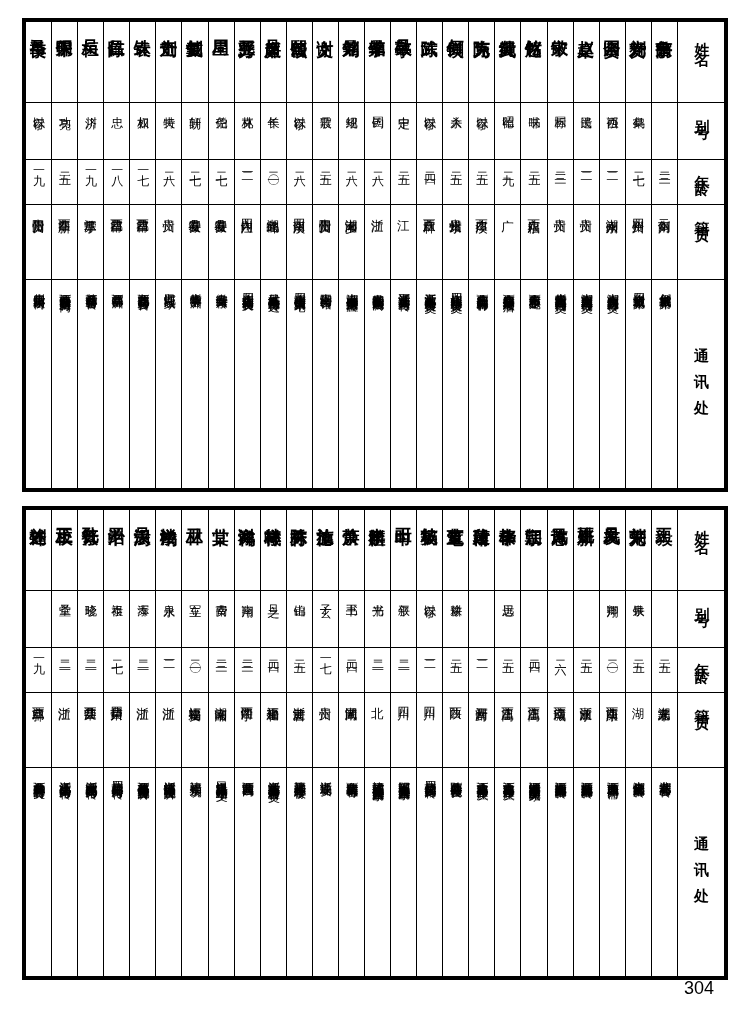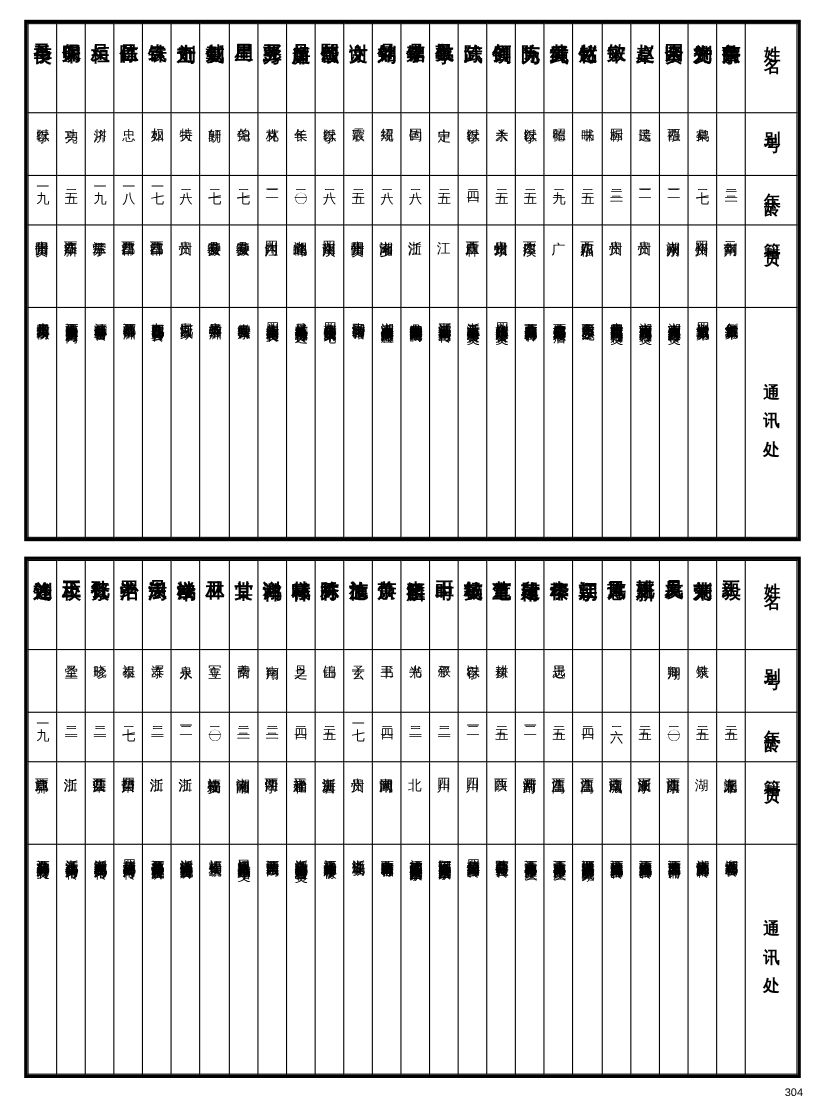--- a/index.html
+++ b/index.html
@@ -32,21 +32,21 @@
   .r-age .vt{font-size:12px;padding-top:3px;letter-spacing:2px;}
   .r-origin .vt{font-size:12.5px;padding-top:4px;}
   .r-addr .vt{font-size:12px;padding-top:4px;line-height:1.12;}
 
   
   td.label{width:46px;background:#fff;}
   td.label .vt{font-size:15px;font-weight:700;letter-spacing:6px;}
   .r-addr td.label .vt{font-size:15px;letter-spacing:26px;padding-top:56px;}
   .r-name td.label .vt{padding-top:8px;letter-spacing:10px;}
 
-  .pagenum{position:absolute;right:20px;bottom:14px;font-size:10px;font-family:"Liberation Sans",sans-serif;}
+  .pagenum{position:absolute;right:36px;bottom:14px;font-size:18px;font-family:"Liberation Sans",sans-serif;}
 </style>
 </head>
 <body>
 
 <div class="page">
 
   <div class="tablewrap">
     <table class="reg">
       <tbody>
           <tr class="r-name">

